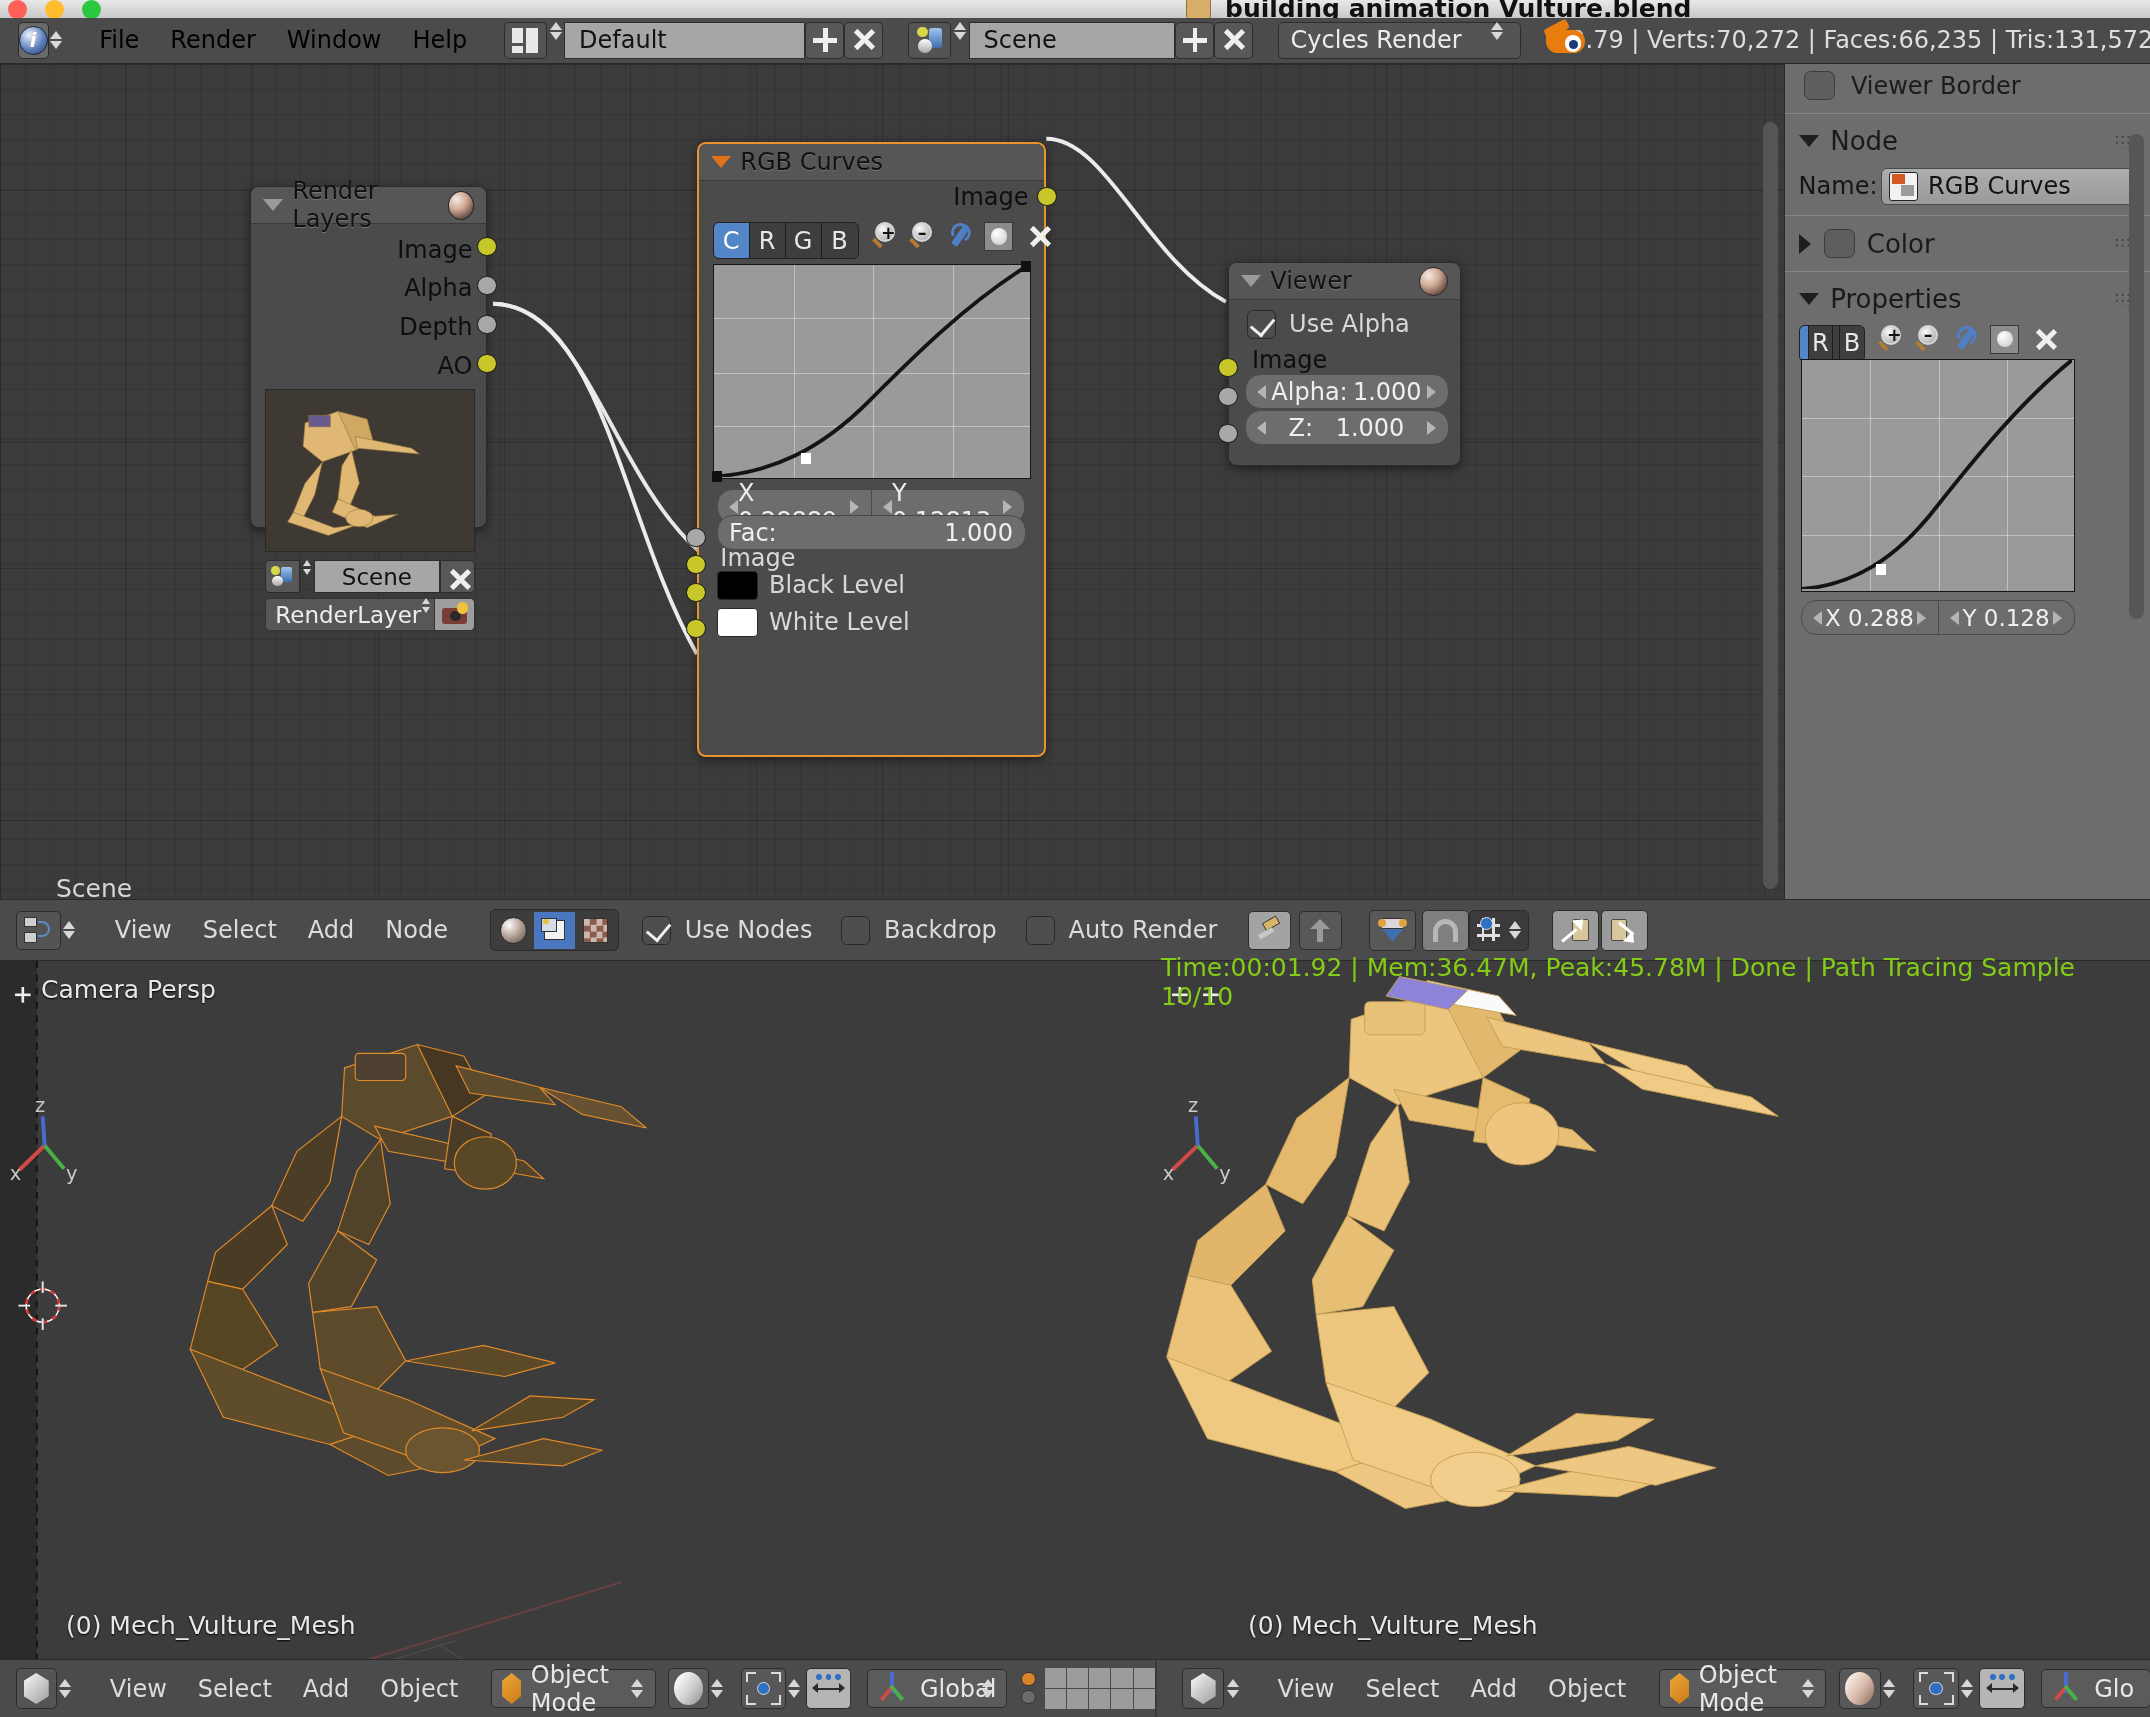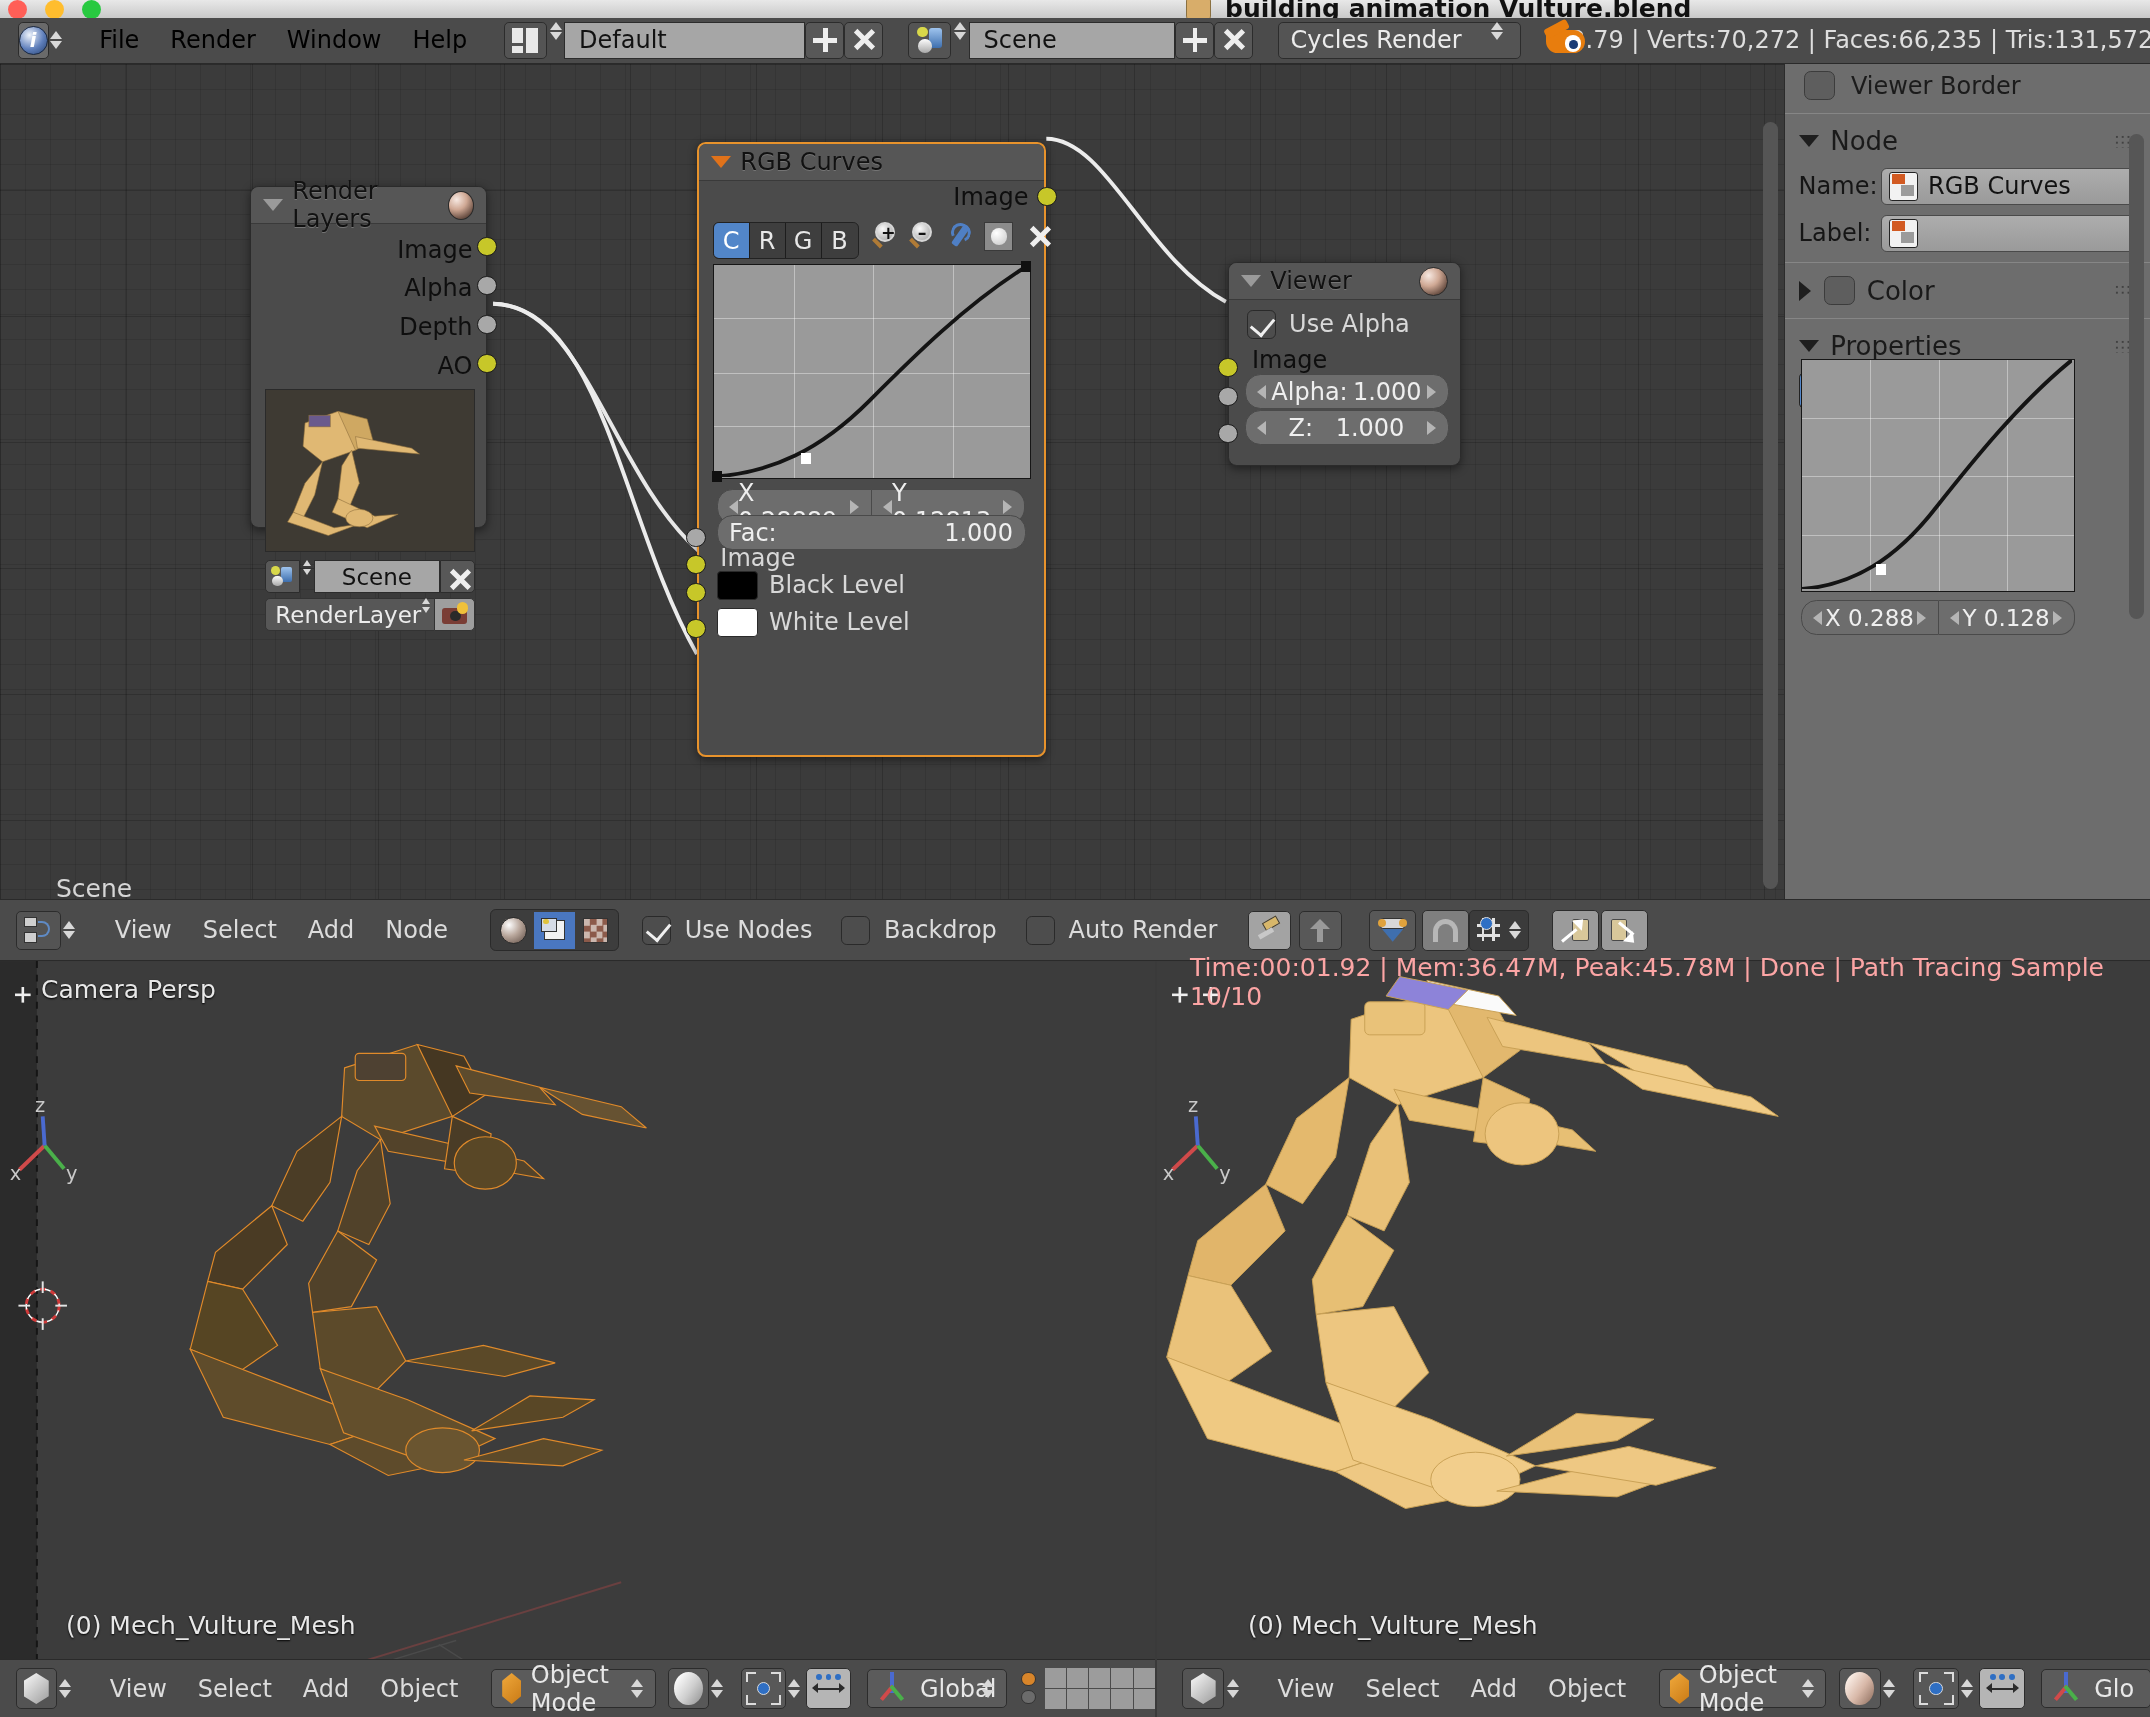--- a/index.html
+++ b/index.html
@@ -154,21 +154,21 @@
 
   
   #nodefooter { position:absolute; left:0; top:899px; width:2150px; height:62px;
                 background:#4b4b4b; border-top:1px solid #2a2a2a;
                 border-bottom:1px solid #2a2a2a; display:flex; align-items:center; }
 
   
   #vpleft { position:absolute; left:0; top:961px; width:1155px; height:699px; background:#3b3b3b; }
   #vpright { position:absolute; left:1157px; top:961px; width:994px; height:699px; background:#3b3b3b; }
   .vp-text { position:absolute; color:#e8e8e8; font-size:25px; text-shadow:0 1px 1.9px #000; }
-  #rinfo { position:absolute; left:1190px; top:953px; color:#fca5a5; font-size:25px; }
+  #rinfo { position:absolute; left:1161px; top:953px; color:#84cc16; font-size:25px; }
 
   
   #bottomleft { position:absolute; left:0; top:1659px; width:1155px; height:58px;
                 background:#4b4b4b; border-top:1px solid #2a2a2a; display:flex; align-items:center; }
   #bottomright { position:absolute; left:1157px; top:1659px; width:994px; height:58px;
                 background:#4b4b4b; border-top:1px solid #2a2a2a; display:flex; align-items:center; }
   .mode-box { height:39px; background:#5b5b5b; border:1px solid #2c2c2c; border-radius:4.9px;
               display:flex; align-items:center; padding:0 9.7px; color:#e8e8e8; font-size:24px; }
   .cube-icon { width:25px;height:31px; background:linear-gradient(135deg,#f0a93c,#c97a15);
                clip-path:polygon(50% 0,100% 25%,100% 75%,50% 100%,0 75%,0 25%); }
@@ -479,27 +479,20 @@
   </div>
 
   <div class="sb-field-row">
     <div class="lbl">Name:</div>
     <div class="sb-input">
       <span class="nodeicon"></span>
       <span>RGB Curves</span>
     </div>
   </div>
 
-  <div class="sb-field-row">
-    <div class="lbl">Label:</div>
-    <div class="sb-input">
-      <span class="nodeicon"></span>
-      <span></span>
-    </div>
-  </div>
 
   <div class="sb-sep"></div>
 
   <div class="sb-panel-head">
     <div style="width:0;height:0;border-top:10.7px solid transparent;border-bottom:10.7px solid transparent;border-left:12.6px solid #1e1e1e;"></div>
     <div class="sb-check" style="margin-left:13.6px;"></div>
     <div class="ttl">Color</div>
     <div class="grip"></div>
   </div>
 

